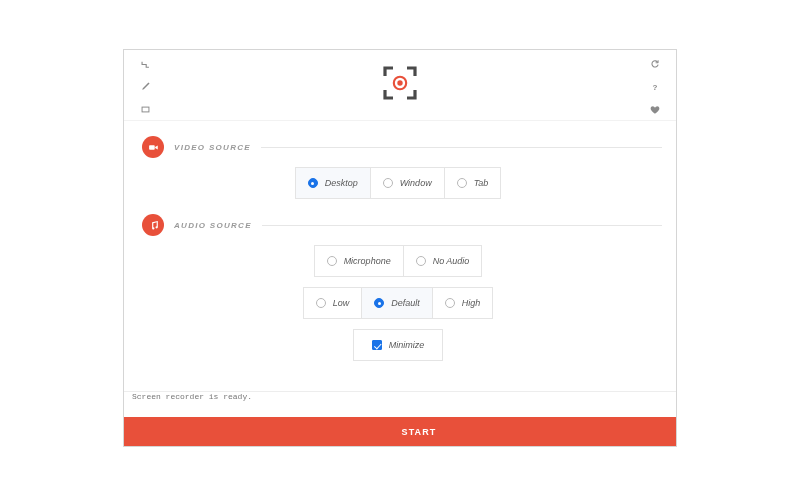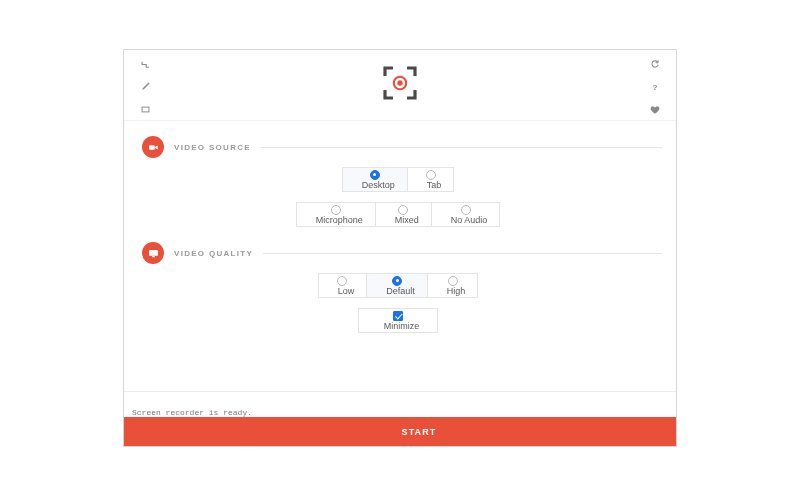--- a/index.html
+++ b/index.html
@@ -70,21 +70,21 @@
     align-items: center;
   }
 
   
   #panel-body {
     flex: 1 1 auto;
     padding: 10px 14px 0 10px;
     box-sizing: border-box;
   }
 
-  .section { margin-bottom: 2px; }
+  .section { margin-bottom: 2px; font-style: italic; }
 
   .section-head {
     display: flex;
     align-items: center;
     height: 32px;
   }
   .badge {
     width: 22px;
     height: 22px;
     border-radius: 50%;
@@ -116,28 +116,27 @@
   
   .option-row {
     display: flex;
     justify-content: center;
     margin: 4px 0 10px 0;
   }
   .option {
     display: flex;
     align-items: center;
     justify-content: center;
-    height: 25px;
+    height: 32px;
     padding: 0 12px;
     border: 1px solid #e4e4e4;
     margin-left: -1px;
     background: #ffffff;
     cursor: pointer;
     box-sizing: border-box;
-    flex-direction: column;
   }
   .option:first-child { margin-left: 0; }
   .option.selected { background: #f7f9fc; }
   .option-label {
     font-size: 9px;
     color: #5a5a5a;
     margin-left: 7px;
     white-space: nowrap;
   }
   .radio {
@@ -190,21 +189,21 @@
     border: solid #ffffff;
     border-width: 0 1.5px 1.5px 0;
     transform: rotate(42deg);
   }
 
   
   #status-bar {
     flex: 0 0 26px;
     border-top: 1px solid #ededed;
     display: flex;
-    align-items: flex-end;
+    align-items: flex-start;
     padding-left: 8px;
     box-sizing: border-box;
   }
   #status-text {
     font-family: "Liberation Mono", "DejaVu Sans Mono", monospace;
     font-size: 8px;
     color: #777777;
   }
 
   
@@ -295,53 +294,53 @@
         <div class="section-title">VIDEO SOURCE</div>
         <div class="section-rule"></div>
       </div>
       <div class="option-row">
         <div class="option selected">
           <span class="radio on"></span>
           <span class="option-label">Desktop</span>
         </div>
         <div class="option">
           <span class="radio"></span>
+          <span class="option-label">Window</span>
+        </div>
+        <div class="option">
+          <span class="radio"></span>
           <span class="option-label">Tab</span>
-        </div>
-      </div>
-    </div>
-
-    <div class="section">
-      <div class="option-row">
-        <div class="option">
-          <span class="radio"></span>
-          <span class="option-label">Microphone</span>
-        </div>
-        <div class="option">
-          <span class="radio"></span>
-          <span class="option-label">Mixed</span>
-        </div>
-        <div class="option">
-          <span class="radio"></span>
-          <span class="option-label">No Audio</span>
         </div>
       </div>
     </div>
 
     <div class="section">
       <div class="section-head">
         <div class="badge">
           <svg width="11" height="11" viewBox="0 0 16 16" fill="currentColor">
-            <rect x="1.6" y="3" width="12.8" height="8.4" rx="1.3"></rect>
-            <rect x="6" y="11.6" width="4" height="1.8"></rect>
+            <path d="M6 12.2 A1.7 1.5 0 1 0 7.7 10.7 L7.7 4.6 L12.6 3.3 L12.6 9.2
+                     A1.7 1.5 0 1 0 14.3 10.7 L14.3 1.4 L6 3.4 Z"></path>
           </svg>
         </div>
-        <div class="section-title">VIDEO QUALITY</div>
+        <div class="section-title">AUDIO SOURCE</div>
         <div class="section-rule"></div>
       </div>
+      <div class="option-row">
+        <div class="option">
+          <span class="radio"></span>
+          <span class="option-label">Microphone</span>
+        </div>
+        <div class="option">
+          <span class="radio"></span>
+          <span class="option-label">No Audio</span>
+        </div>
+      </div>
+    </div>
+
+    <div class="section">
       <div class="option-row">
         <div class="option">
           <span class="radio"></span>
           <span class="option-label">Low</span>
         </div>
         <div class="option selected">
           <span class="radio on"></span>
           <span class="option-label">Default</span>
         </div>
         <div class="option">

